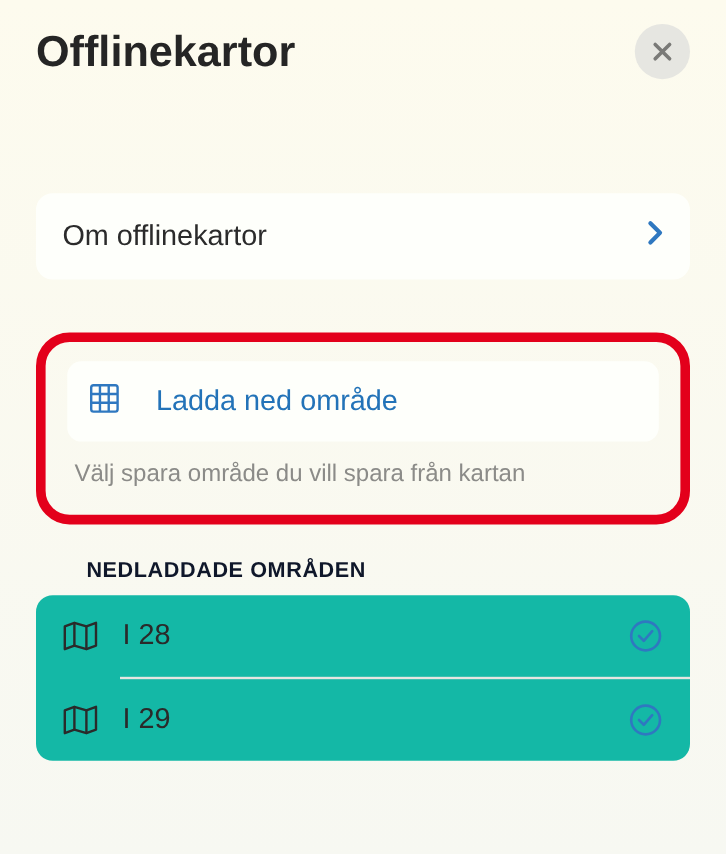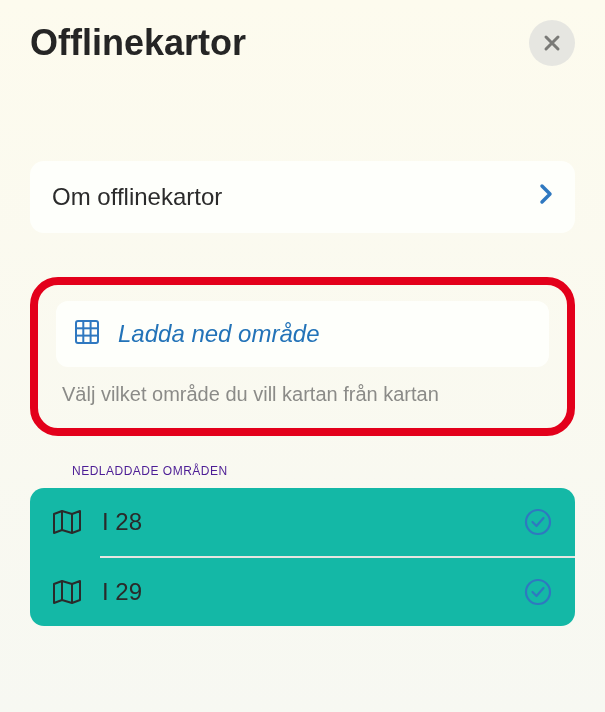--- a/index.html
+++ b/index.html
@@ -56,38 +56,38 @@
     border-radius: 28px;
     margin-top: 44px;
     padding: 16px 18px 18px 18px;
   }
   .download-card {
     background: #fefffb;
     border-radius: 12px;
     padding: 18px 18px;
     display: flex;
     align-items: center;
-    gap: 18px;
+    gap: 30px;
     cursor: pointer;
-    font-style: italic;
   }
   .download-label {
     font-size: 24px;
     color: #2373b8;
   }
   .hint {
     font-size: 20px;
     color: #8b8b88;
     padding: 16px 6px 4px 6px;
   }
   .section-header {
-    font-size: 12px;
-    color: #4c1d95;
+    font-size: 18px;
+    color: #0f172a;
     letter-spacing: 0.5px;
     padding: 28px 12px 10px 42px;
+    font-weight: bold;
   }
   .list-card {
     background: #14b8a6;
     border-radius: 14px;
     margin: 0 0 0 0;
   }
   .list-row {
     display: flex;
     align-items: center;
     padding: 20px 22px;
@@ -139,21 +139,21 @@
         <svg width="26" height="26" viewBox="0 0 26 26">
           <rect x="2" y="2" width="22" height="22" rx="2" fill="none" stroke="#2f78c0" stroke-width="2"></rect>
           <line x1="2" y1="9.3" x2="24" y2="9.3" stroke="#2f78c0" stroke-width="2"></line>
           <line x1="2" y1="16.6" x2="24" y2="16.6" stroke="#2f78c0" stroke-width="2"></line>
           <line x1="9.3" y1="2" x2="9.3" y2="24" stroke="#2f78c0" stroke-width="2"></line>
           <line x1="16.6" y1="2" x2="16.6" y2="24" stroke="#2f78c0" stroke-width="2"></line>
         </svg>
       </span>
       <span class="download-label">Ladda ned område</span>
     </div>
-    <div class="hint">Välj vilket område du vill kartan från kartan</div>
+    <div class="hint">Välj spara område du vill spara från kartan</div>
   </div>
 
   <div class="section-header">NEDLADDADE OMRÅDEN</div>
 
   <div class="list-card">
 
     <div class="list-row">
       <span class="map-icon-wrap">
         <svg width="30" height="26" viewBox="0 0 30 26">
           <path d="M2 5 L10 2 L20 5 L28 2 L28 21 L20 24 L10 21 L2 24 Z" fill="none" stroke="#2a2a2a" stroke-width="2" stroke-linejoin="round"></path>

